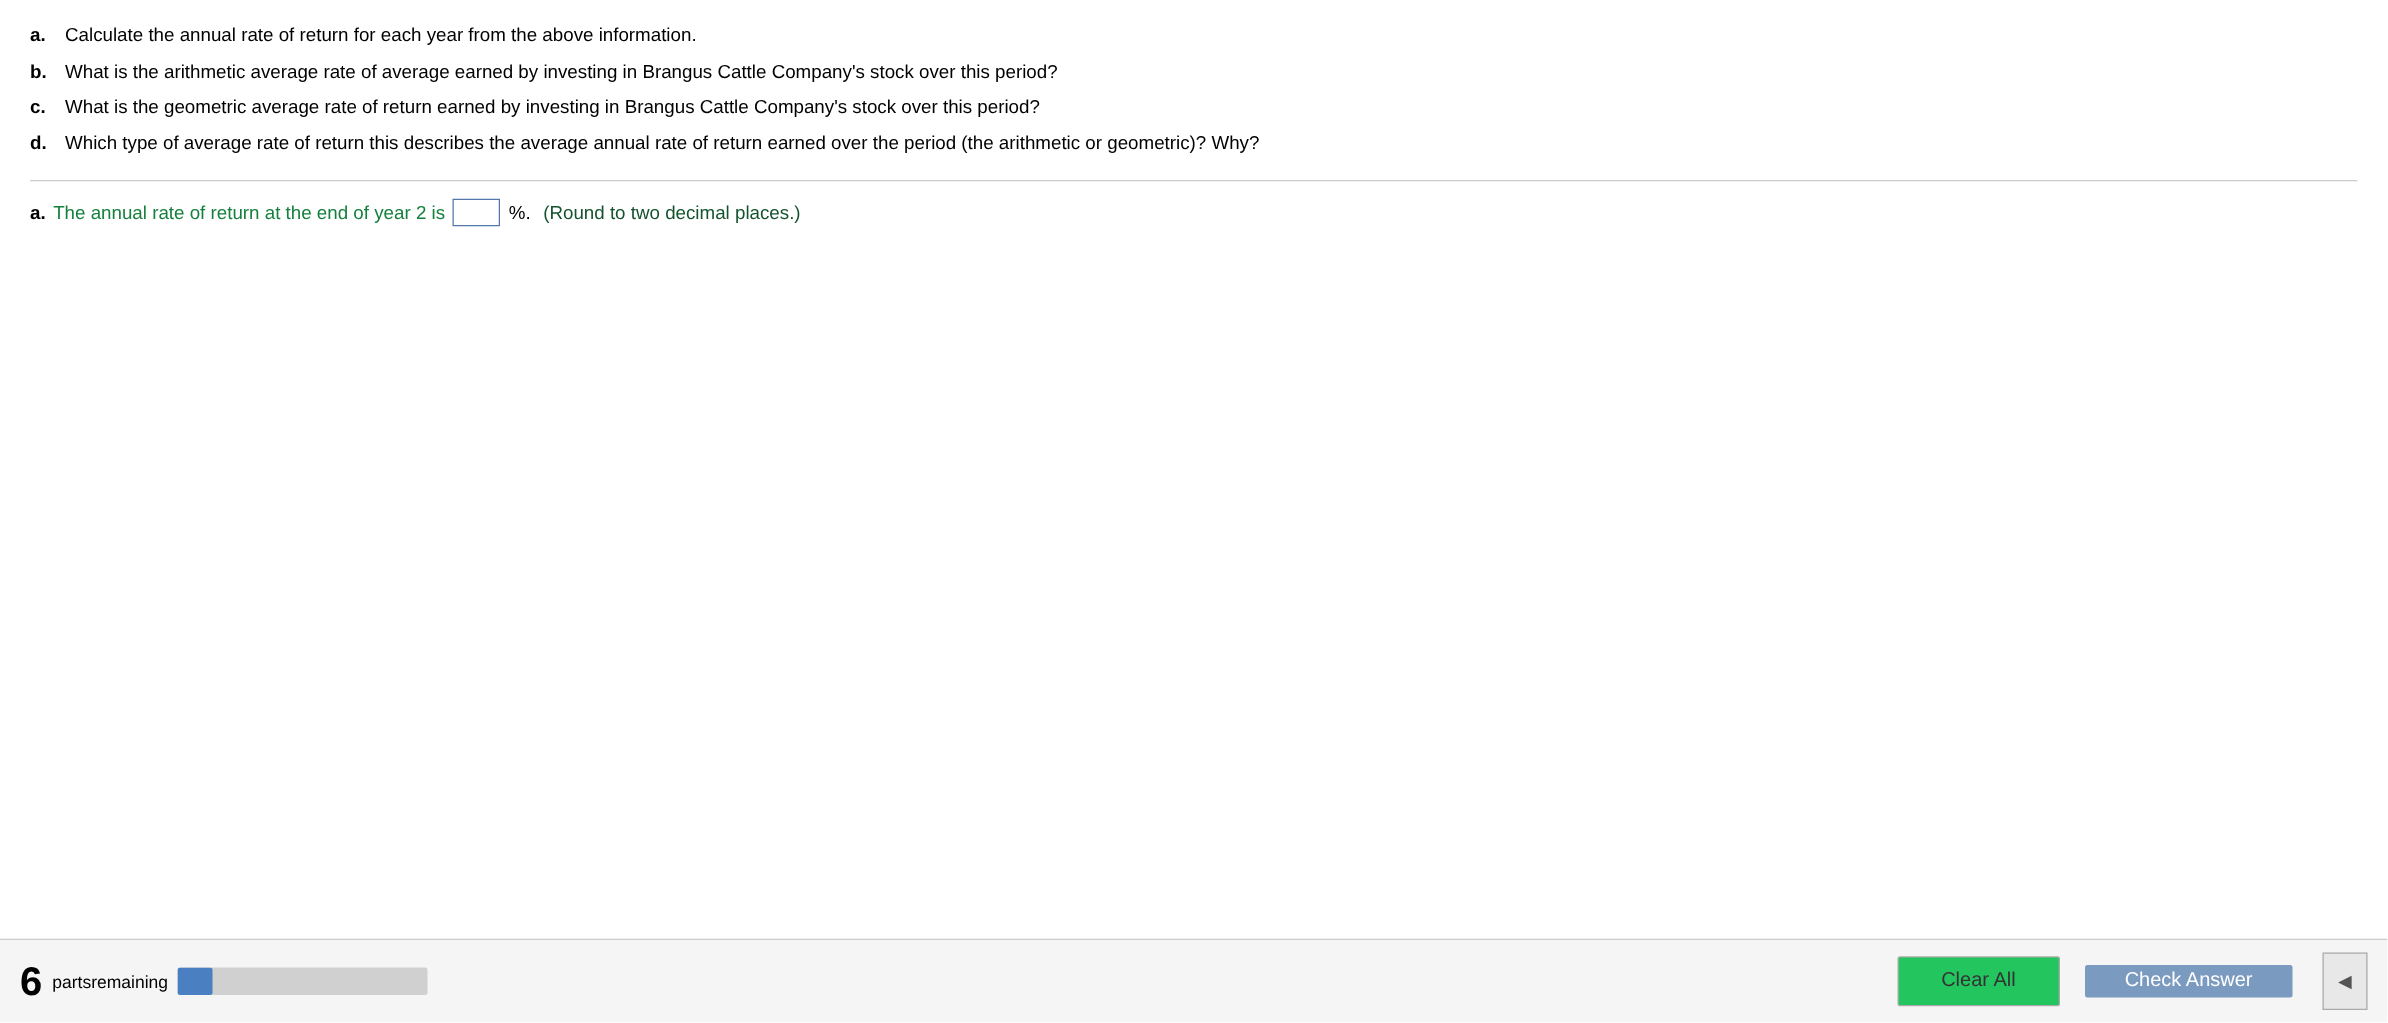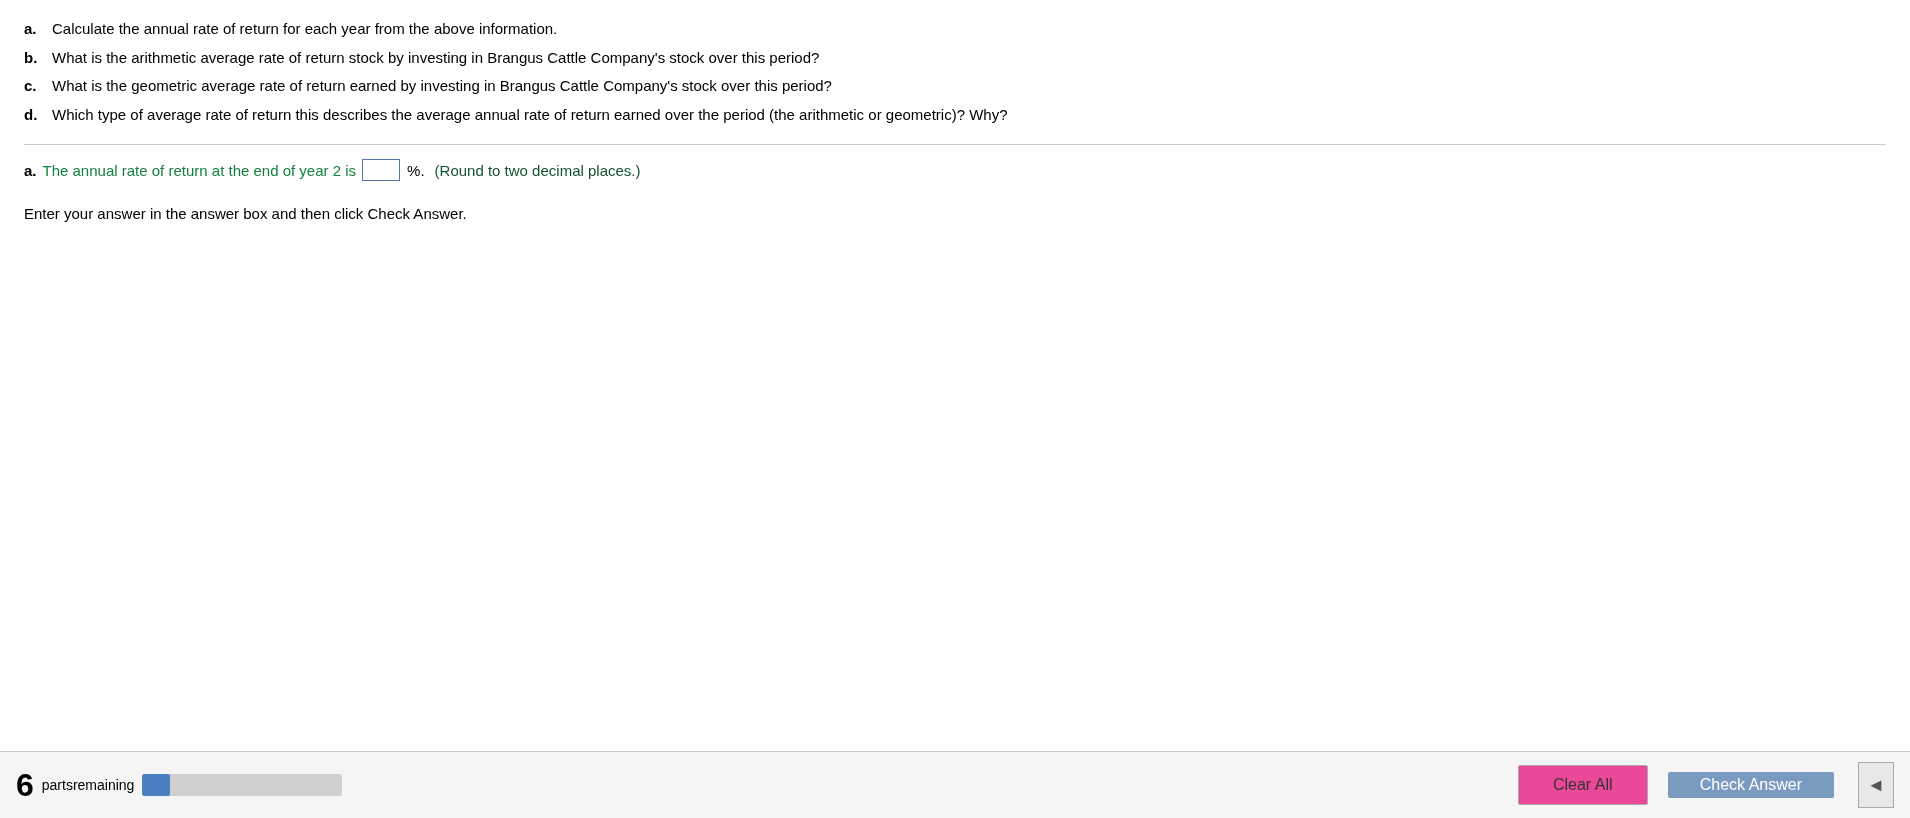--- a/index.html
+++ b/index.html
@@ -119,21 +119,21 @@
       height: 100%;
       background: #4a7fc1;
       border-radius: 2px;
     }
     .footer-spacer {
       flex: 1;
     }
     .clear-all-button {
       padding: 10px 32px;
       border: 1px solid #aaaaaa;
-      background: #ec4899;
+      background: #22c55e;
       color: #333333;
       font-size: 16px;
       cursor: pointer;
       border-radius: 2px;
       min-width: 130px;
     }
     .check-answer-button {
       padding: 4px 32px;
       border: none;
       background: #7a9abf;
@@ -162,21 +162,21 @@
 
 <div class="main-content">
 
   <div class="questions-section">
     <div class="question-item">
       <span class="question-label">a.</span>
       <span class="question-text">Calculate the annual rate of return for each year from the above information.</span>
     </div>
     <div class="question-item">
       <span class="question-label">b.</span>
-      <span class="question-text">What is the arithmetic average rate of return stock by investing in Brangus Cattle Company's stock over this period?</span>
+      <span class="question-text">What is the arithmetic average rate of average earned by investing in Brangus Cattle Company's stock over this period?</span>
     </div>
     <div class="question-item">
       <span class="question-label">c.</span>
       <span class="question-text">What is the geometric average rate of return earned by investing in Brangus Cattle Company's stock over this period?</span>
     </div>
     <div class="question-item">
       <span class="question-label">d.</span>
       <span class="question-text">Which type of average rate of return this describes the average annual rate of return earned over the period (the arithmetic or geometric)?  Why?</span>
     </div>
   </div>
@@ -186,23 +186,20 @@
   <div class="answer-section">
     <div class="answer-row">
       <span class="answer-label">a.</span>
       <span class="answer-text">The annual rate of return at the end of year 2 is</span>
       <input class="answer-input" type="text" value="" style="">
       <span class="percent-sign">%.</span>
       <span class="round-hint">(Round to two decimal places.)</span>
     </div>
   </div>
 
-  <div class="instructions">
-    <span>Enter your answer in the answer box and then click Check Answer.</span>
-  </div>
 
 </div>
 
 <div class="footer">
   <div class="parts-remaining">
     <span class="parts-number">6</span>
     <div class="parts-label">
       <span>parts</span>
       <span>remaining</span>
     </div>

